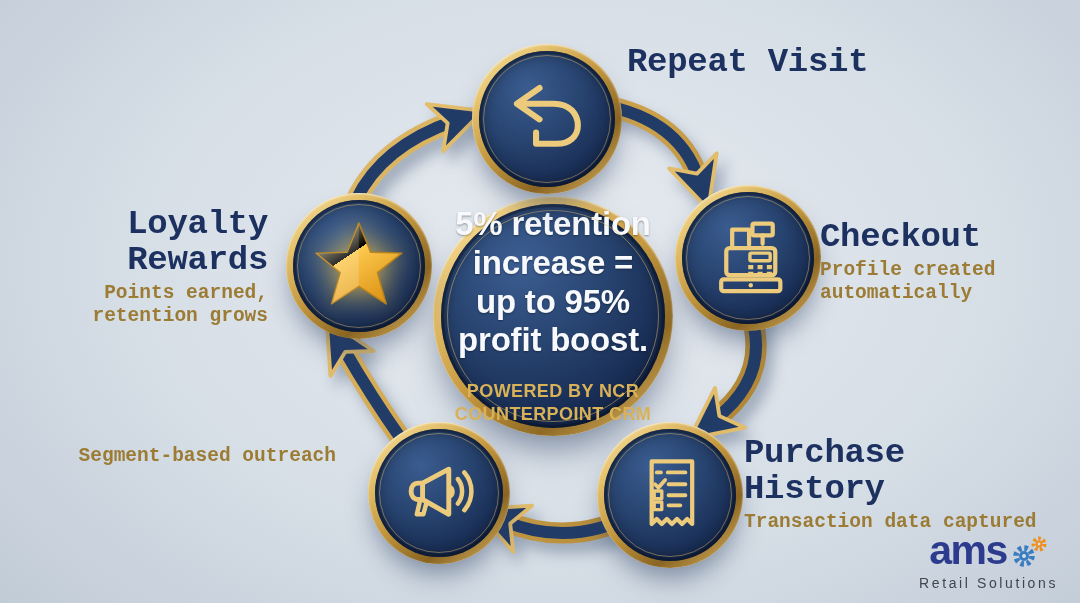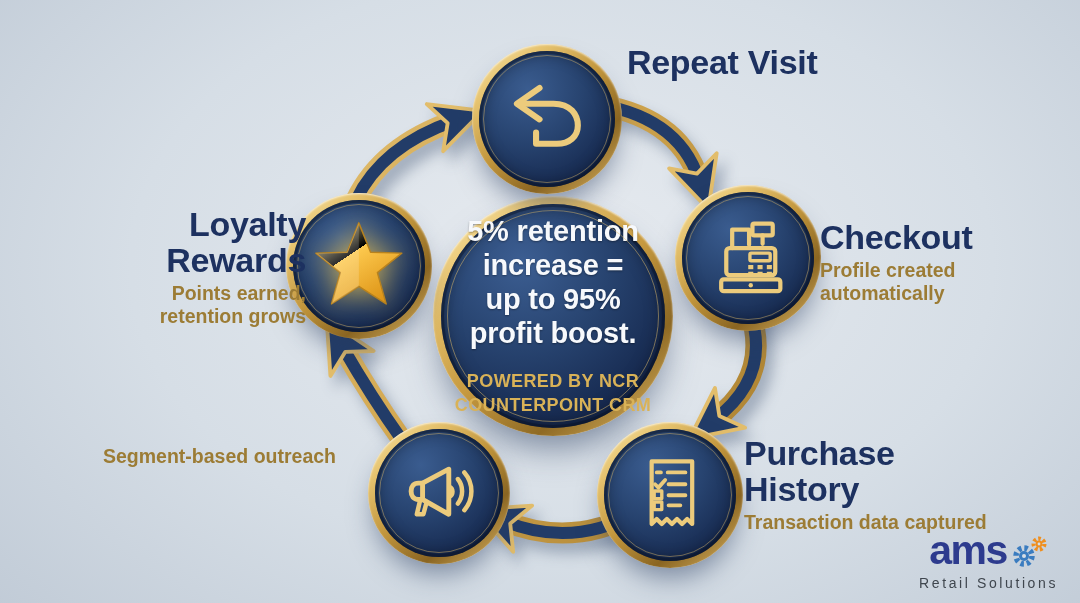--- a/index.html
+++ b/index.html
@@ -40,36 +40,36 @@
   #hub{position:absolute;left:433px;top:196px;width:224px;height:224px;border-radius:50%;z-index:2;
     padding:8px;
     background:linear-gradient(140deg,#fbeebc 0%,#ecca78 20%,#c79a40 50%,#8f6a24 74%,#e6c06c 100%);
     box-shadow:0 20px 34px -8px rgba(40,60,95,.55), inset 0 1px 2px rgba(255,255,255,.75);}
   #hub .hub-inner{width:100%;height:100%;border-radius:50%;position:relative;
     background:radial-gradient(circle at 36% 26%, #3c5e92 0%, #27436f 40%, #16294f 76%, #112142 100%);
     box-shadow:inset 0 0 0 3px rgba(8,16,34,.38), inset 0 0 18px rgba(0,0,0,.5);
     display:flex;flex-direction:column;align-items:center;justify-content:center;text-align:center;}
   #hub .hub-inner::after{content:"";position:absolute;inset:6px;border-radius:50%;
     border:1.5px solid rgba(226,189,107,.5);}
-  .hub-headline{font-weight:800;font-size:29px;line-height:1.17;color:#f7f9fc;
+  .hub-headline{font-weight:800;font-size:33px;line-height:1.17;color:#f7f9fc;
     white-space:pre-line;letter-spacing:-0.2px;text-shadow:0 1px 2px rgba(0,0,0,.35);}
   .hub-powered{margin-top:20px;font-weight:800;font-size:18px;line-height:1.3;color:#d9b257;
     white-space:pre-line;letter-spacing:.4px;}
 
   
-  .stage-label{position:absolute;z-index:3;}
+  .stage-label{position:absolute;z-index:3;font-family:Liberation Mono, monospace;}
   .stage-title{font-weight:800;font-size:34px;line-height:1.06;color:#1d3160;
     letter-spacing:-0.3px;white-space:pre-line;}
   .stage-sub{margin-top:4px;font-weight:700;font-size:19.5px;line-height:1.18;color:#9c7c35;
     white-space:pre-line;}
   #label-repeat{left:627px;top:44px;}
   #label-checkout{left:820px;top:219px;}
   #label-purchase{left:744px;top:435px;}
   #label-promotions{right:744px;top:441px;text-align:right;}
-  #label-loyalty{right:774px;top:206px;text-align:right;}
+  #label-loyalty{right:812px;top:206px;text-align:right;}
 
   
   #logo{position:absolute;right:22px;bottom:12px;z-index:3;text-align:left;}
   #logo .logo-row{display:flex;align-items:flex-start;justify-content:center;}
   .logo-word{font-weight:800;font-size:41px;line-height:.8;color:#2d3b8e;letter-spacing:-1.5px;}
   .logo-gears{margin-left:3px;margin-top:2px;}
   .logo-tagline{margin-top:5px;font-weight:400;font-size:14px;color:#3f464e;
     letter-spacing:2.6px;}
 </style>
 </head>

